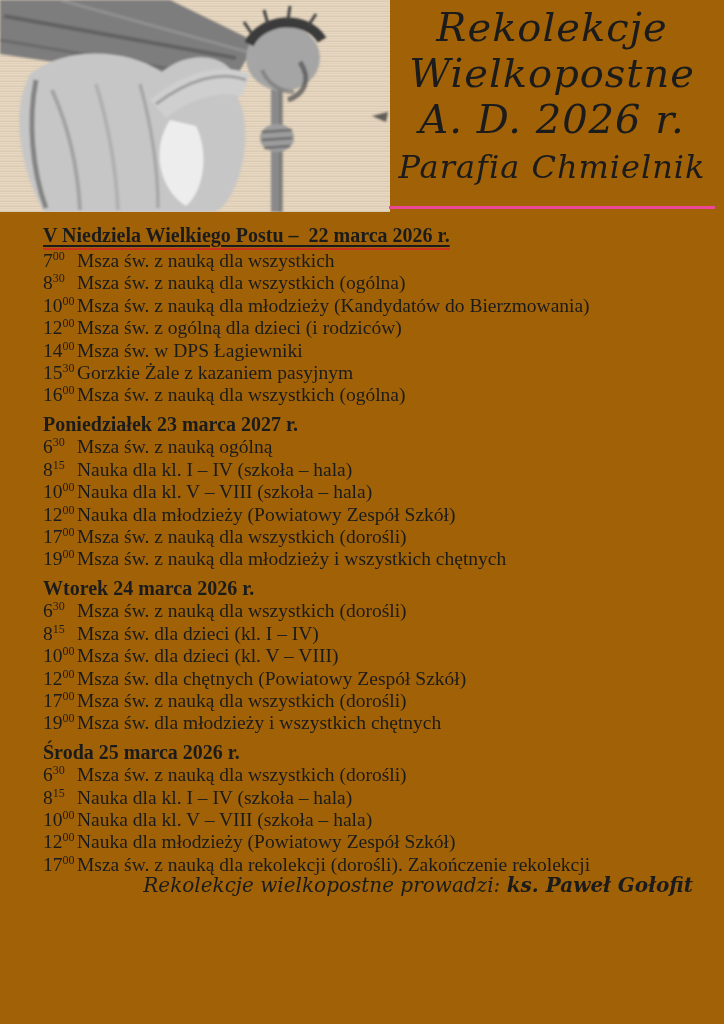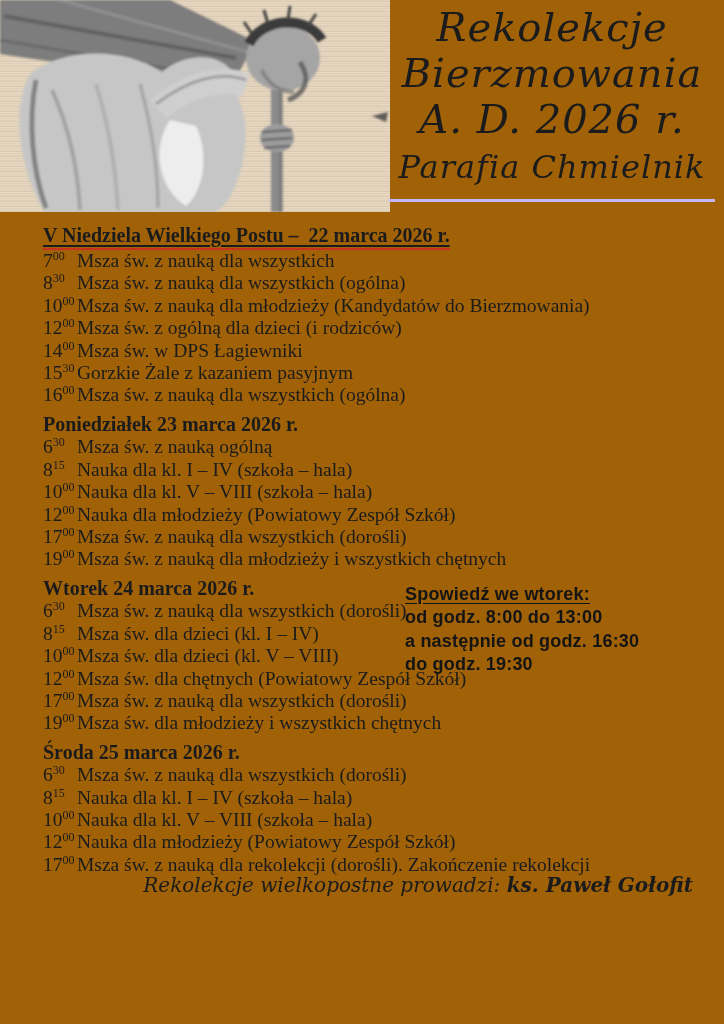--- a/index.html
+++ b/index.html
@@ -15,21 +15,21 @@
 
   
   .title-block {
     position:absolute; left:384px; top:4px; width:336px;
     text-align:center; font-family:"DejaVu Serif", serif; font-style:italic;
   }
   .title-line { font-size:40px; line-height:46px; letter-spacing:1px; white-space:nowrap; }
   .parish-line { margin-top:6px; }
   .parish {
     display:inline-block; font-size:32px; line-height:38px; letter-spacing:1px;
-    padding:0 10px 13px; border-bottom:3px solid #c4b5fd;
+    padding:0 10px 20px; border-bottom:3px solid #ec4899;
   }
 
   
   .content {
     position:absolute; left:43px; top:224px; width:662px;
     font-size:19.5px; line-height:22.4px;
   }
   .sec + .sec { margin-top:6.5px; }
   .sec-title {
     margin:0; font-size:20px; font-weight:bold; line-height:23px;
@@ -108,21 +108,21 @@
         <ellipse cx="277" cy="138" rx="17" ry="14" fill="#9c9c9c"></ellipse>
         <path d="M262,132 L292,130 M262,140 L292,138 M264,148 L290,146" stroke="#5f5f5f" stroke-width="2.5" fill="none" opacity="0.8"></path>
 
         <path d="M372,116 L388,112 L386,122 Z" fill="#3f3f3f" opacity="0.8"></path>
       </g>
     </svg>
   </div>
 
   <div class="title-block">
     <div class="title-line">Rekolekcje</div>
-    <div class="title-line">Bierzmowania</div>
+    <div class="title-line">Wielkopostne</div>
     <div class="title-line">A. D. 2026 r.</div>
     <div class="parish-line">
       <span class="parish">Parafia Chmielnik</span>
     </div>
   </div>
 
   <div class="content" id="sections">
       <section class="sec">
         <h2 class="sec-title red-underline">V Niedziela Wielkiego Postu –  22 marca 2026 r.</h2>
         <div class="row">
@@ -148,21 +148,21 @@
         <div class="row">
           <span class="time">15<sup>30</sup></span>
           <span class="desc">Gorzkie Żale z kazaniem pasyjnym</span>
         </div>
         <div class="row">
           <span class="time">16<sup>00</sup></span>
           <span class="desc">Msza św. z nauką dla wszystkich (ogólna)</span>
         </div>
       </section>
       <section class="sec">
-        <h2 class="sec-title">Poniedziałek 23 marca 2026 r.</h2>
+        <h2 class="sec-title">Poniedziałek 23 marca 2027 r.</h2>
         <div class="row">
           <span class="time">6<sup>30</sup></span>
           <span class="desc">Msza św. z nauką ogólną</span>
         </div>
         <div class="row">
           <span class="time">8<sup>15</sup></span>
           <span class="desc">Nauka dla kl. I – IV (szkoła – hala)</span>
         </div>
         <div class="row">
           <span class="time">10<sup>00</sup></span>
@@ -226,22 +226,16 @@
           <span class="time">12<sup>00</sup></span>
           <span class="desc">Nauka dla młodzieży (Powiatowy Zespół Szkół)</span>
         </div>
         <div class="row">
           <span class="time">17<sup>00</sup></span>
           <span class="desc">Msza św. z nauką dla rekolekcji (dorośli). Zakończenie rekolekcji</span>
         </div>
       </section>
     </div>
 
-  <div class="confession">
-    <div class="confession-title">Spowiedź we wtorek:</div>
-    <div>od godz. 8:00 do 13:00</div>
-    <div>a następnie od godz. 16:30</div>
-    <div>do godz. 19:30</div>
-  </div>
 
   <div class="footer"><span>Rekolekcje wielkopostne prowadzi: </span><span class="leader">ks. Paweł Gołofit</span></div>
 
 </div>
 
 </body></html>

